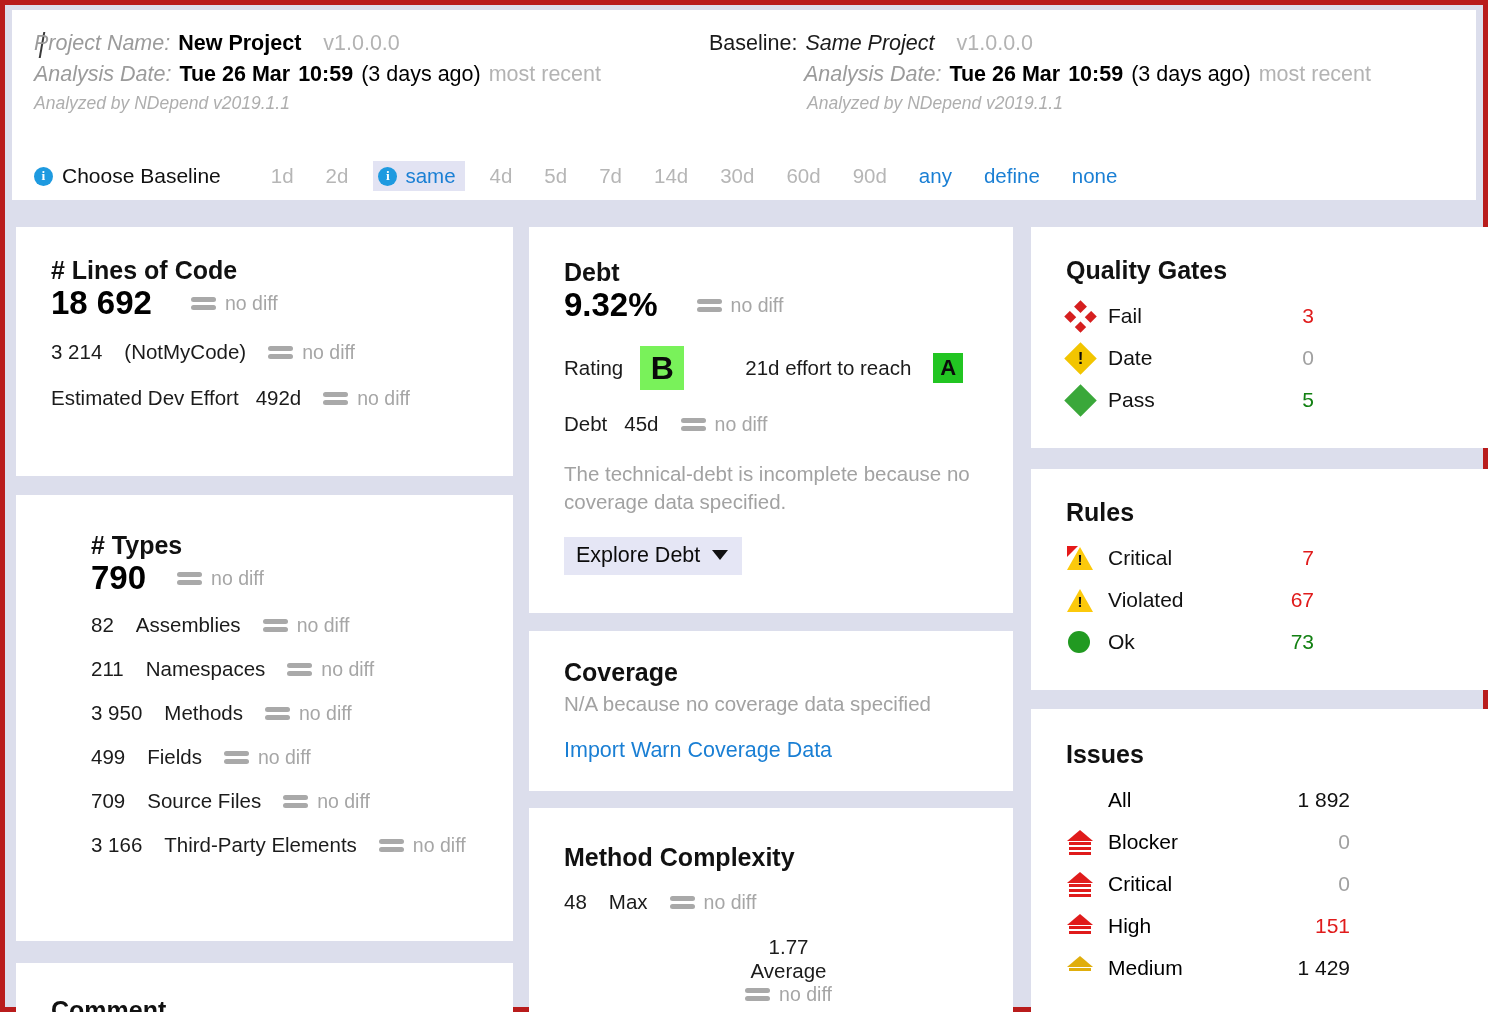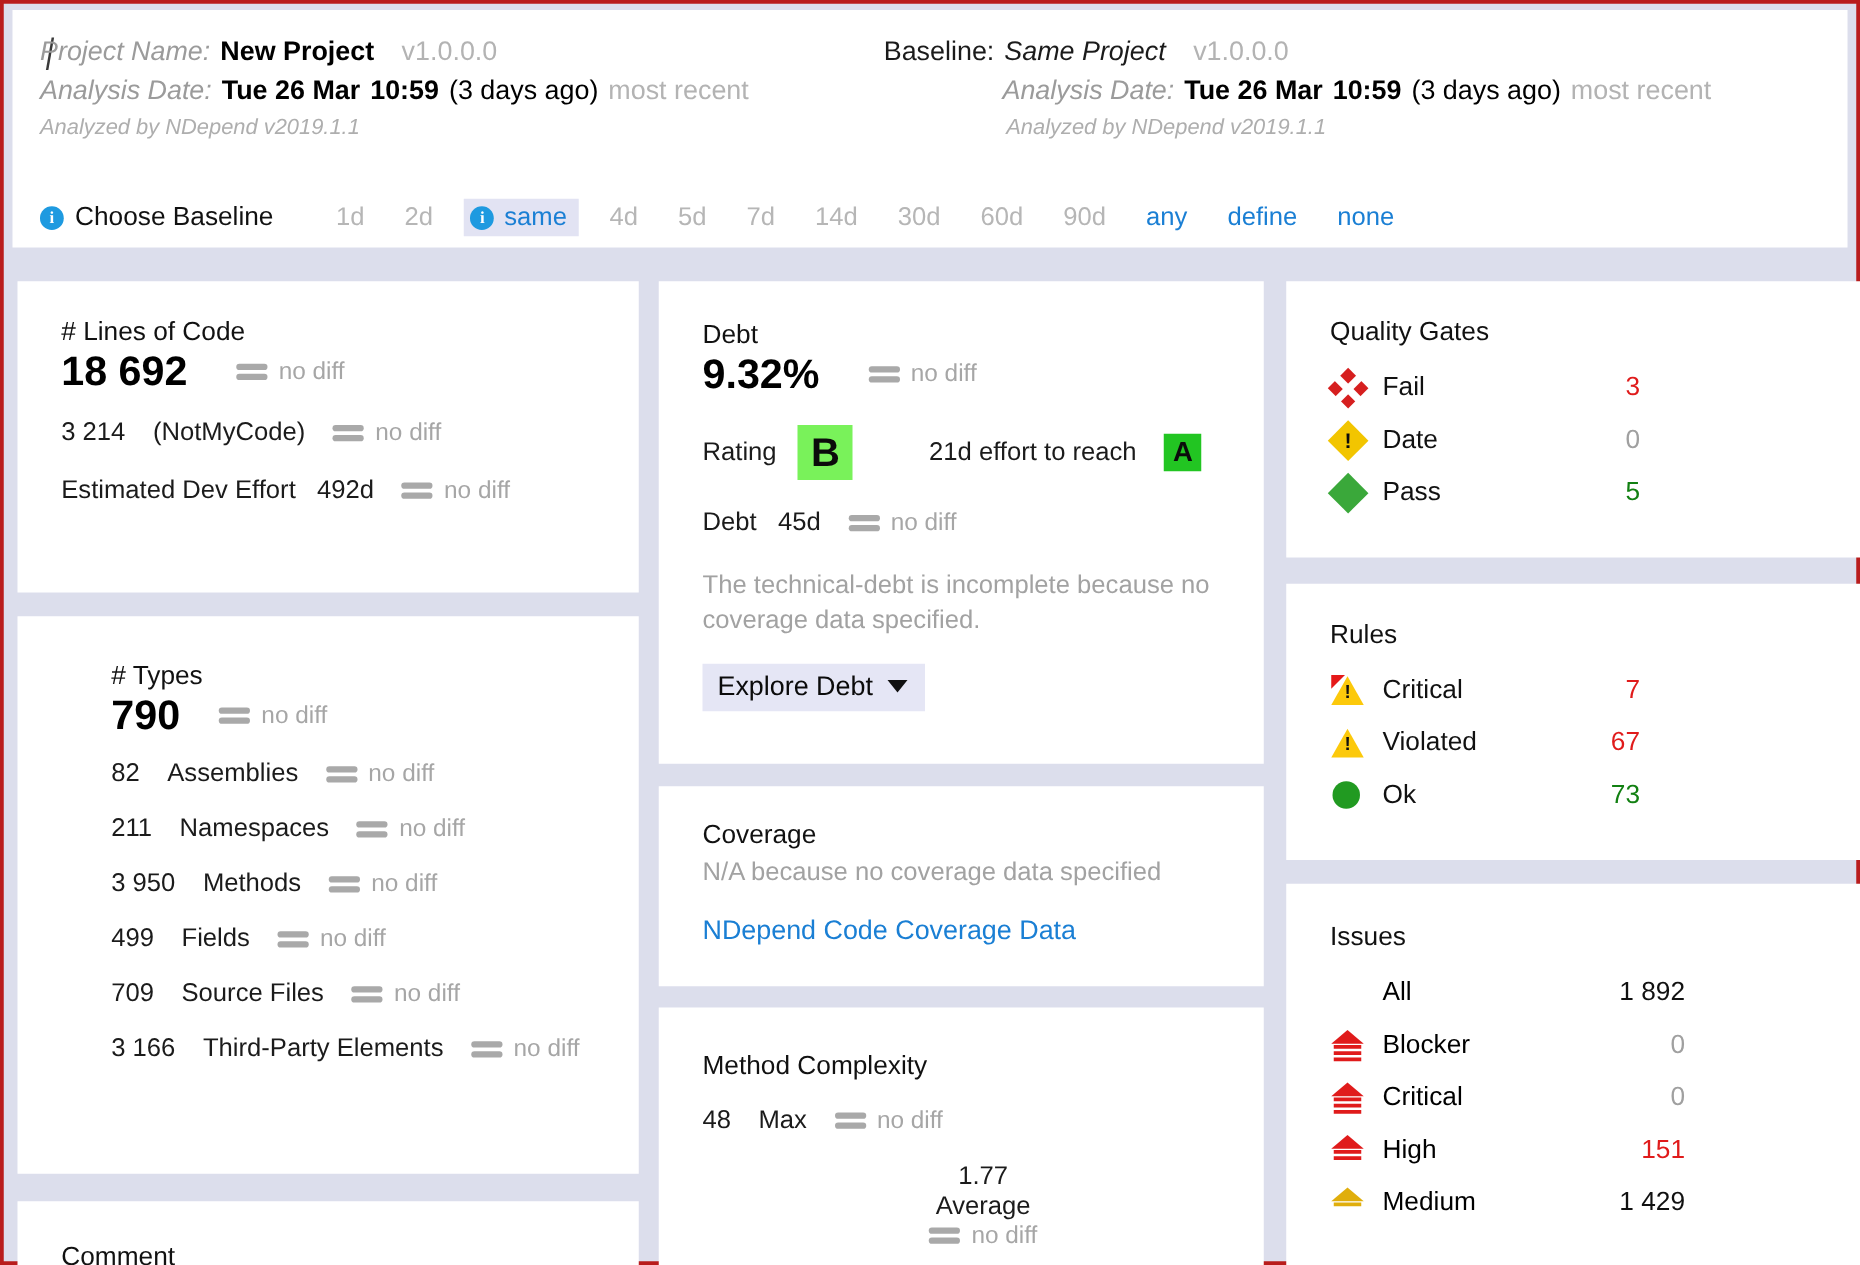--- a/index.html
+++ b/index.html
@@ -13,21 +13,21 @@
     overflow: hidden;
     font-family: "Liberation Sans", sans-serif;
     color: #000;
   }
   .app {
     position: relative;
     width: 1488px;
     height: 1012px;
     background: #dcdeec;
     box-sizing: border-box;
-    border: 3px solid #b91c1c;
+    border: 5px solid #b91c1c;
   }
 
   
   .header {
     position: absolute;
     left: 7px;
     top: 5px;
     right: 7px;
     height: 190px;
     background: #ffffff;
@@ -134,22 +134,22 @@
     padding: 3px 9px 3px 5px;
   }
 
   
   .card {
     position: absolute;
     background: #ffffff;
     box-sizing: border-box;
   }
   .card-title {
-    font-size: 21px;
-    font-weight: normal;
+    font-size: 25px;
+    font-weight: bold;
     color: #111;
     line-height: 1.05;
   }
   .big-number {
     font-size: 33px;
     font-weight: bold;
     color: #000;
     line-height: 1.12;
   }
   .row-line {
@@ -613,21 +613,21 @@
         <span>Explore Debt</span>
         <span class="caret-down"></span>
       </div>
     </div>
   </div>
 
   <div class="card" id="card-coverage">
     <div class="pad" style="padding-top:28px;">
       <div class="card-title">Coverage</div>
       <div class="cov-sub">N/A because no coverage data specified</div>
-      <div class="cov-link">NDepend Code Coverage Data</div>
+      <div class="cov-link">Import Warn Coverage Data</div>
     </div>
   </div>
 
   <div class="card" id="card-complexity">
     <div class="pad" style="padding-top:36px;">
       <div class="card-title">Method Complexity</div>
       <div class="row-line" style="margin-top:20px;">
         <span>48</span>
           <span class="gap-20"></span>
         <span>Max</span>

